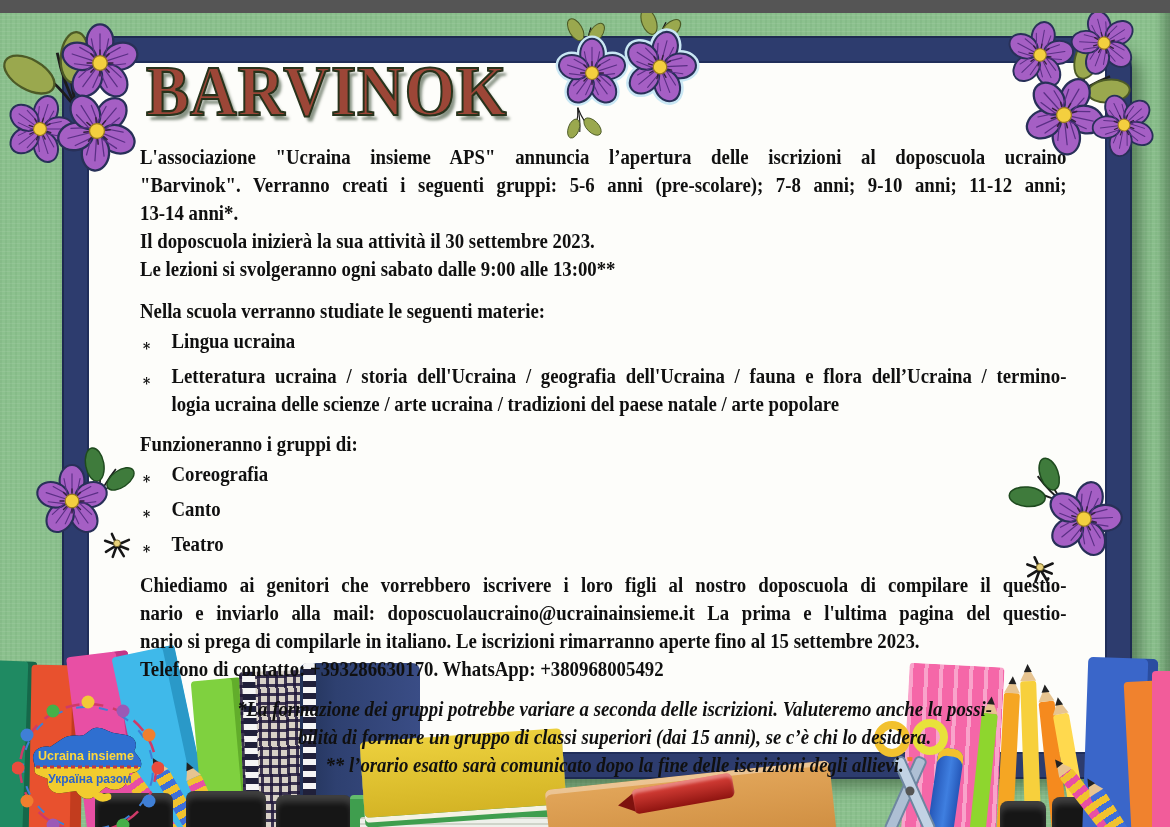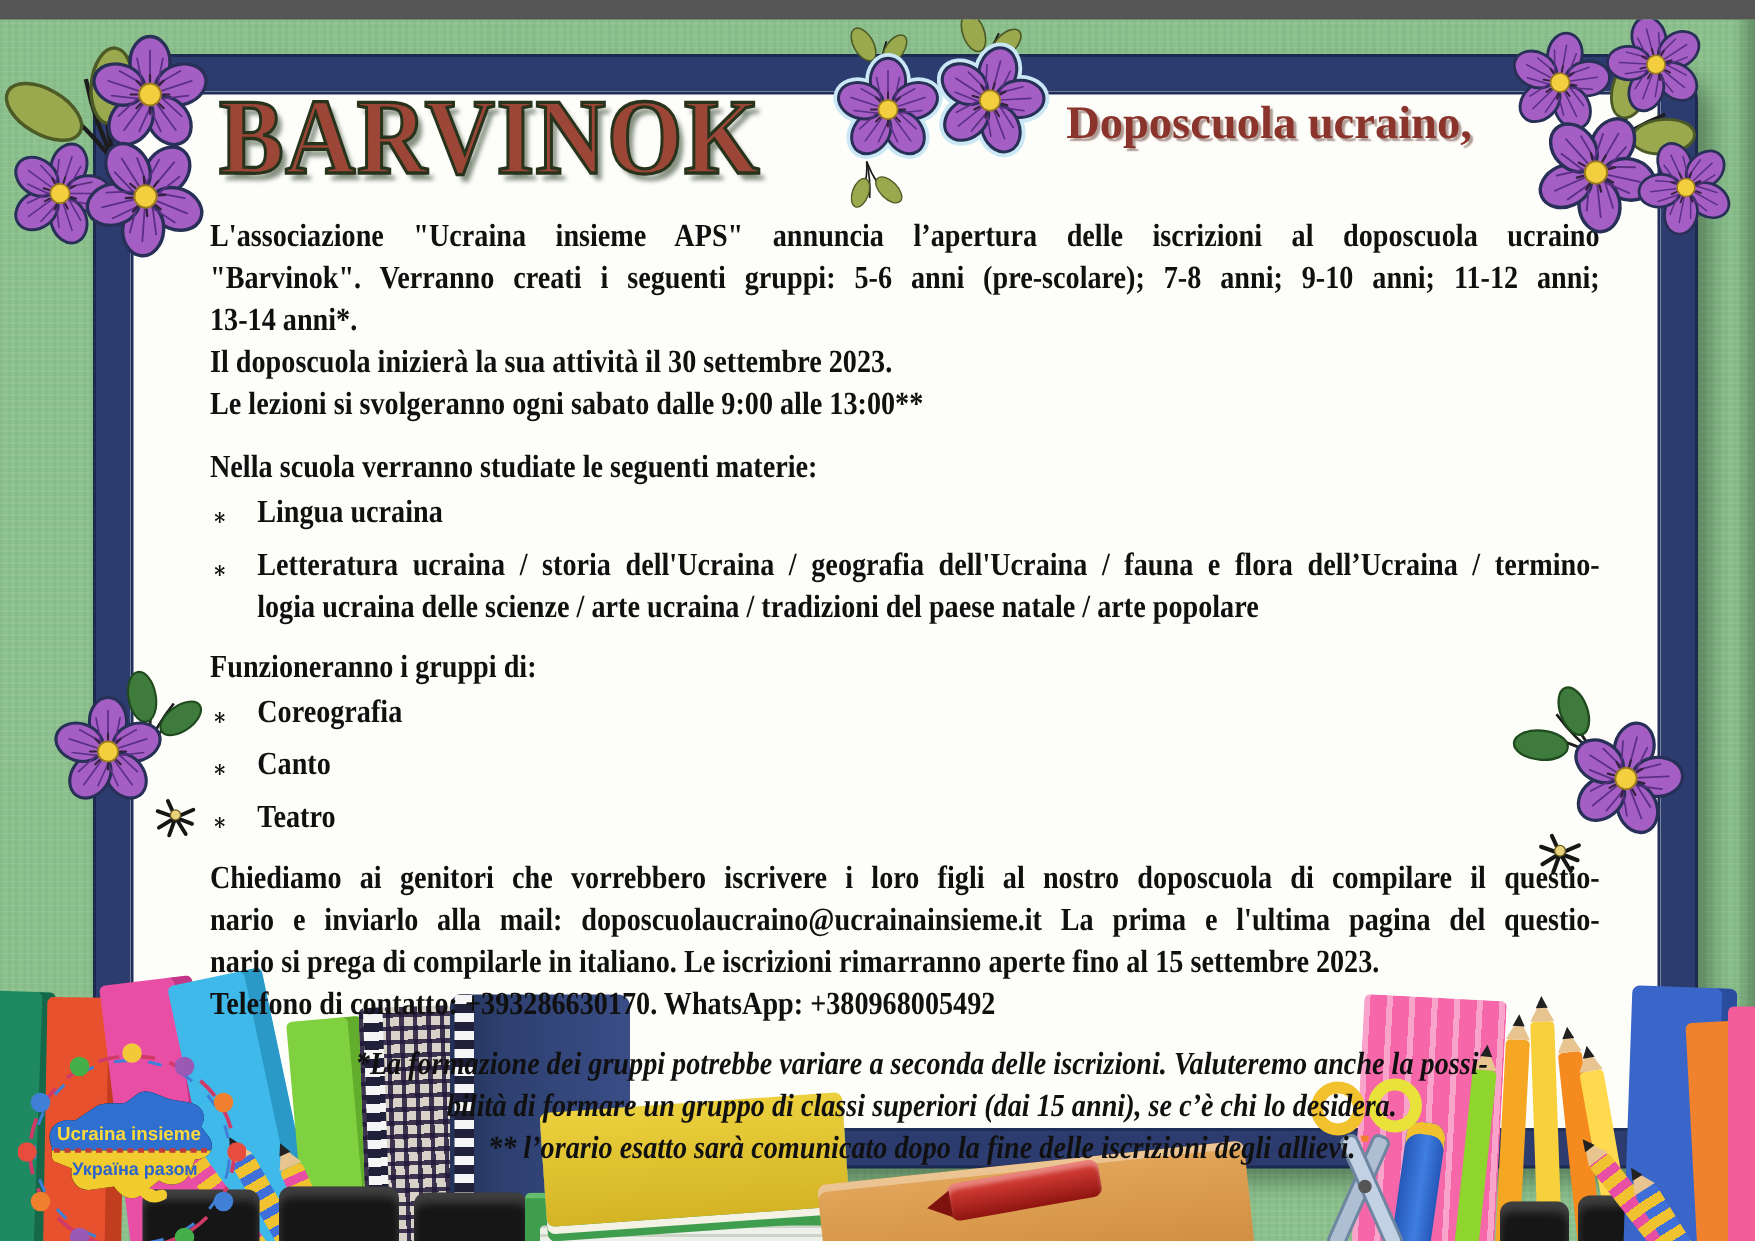--- a/index.html
+++ b/index.html
@@ -164,21 +164,20 @@
         <circle cx="20" cy="18" r="4" fill="#e9d27a" stroke="#6b5b20"></circle>
       </symbol>
     </defs>
   </svg>
 
   <div class="frame"></div>
 
   <h1 class="title">BARVINOK</h1>
 
   <div class="subtitle">
-    <div>Doposcuola ucraino,</div>
   </div>
 
   <div class="body">
     <p class="line j">L'associazione "Ucraina insieme APS" annuncia l’apertura delle iscrizioni al doposcuola ucraino</p>
     <p class="line j">"Barvinok". Verranno creati i seguenti gruppi: 5-6 anni (pre-scolare); 7-8 anni; 9-10 anni; 11-12 anni;</p>
     <p class="line">13-14 anni*.</p>
     <p class="line">Il doposcuola inizierà la sua attività il 30 settembre 2023.</p>
     <p class="line">Le lezioni si svolgeranno ogni sabato dalle 9:00 alle 13:00**</p>
 
     <p class="line mt14">Nella scuola verranno studiate le seguenti materie:</p>

